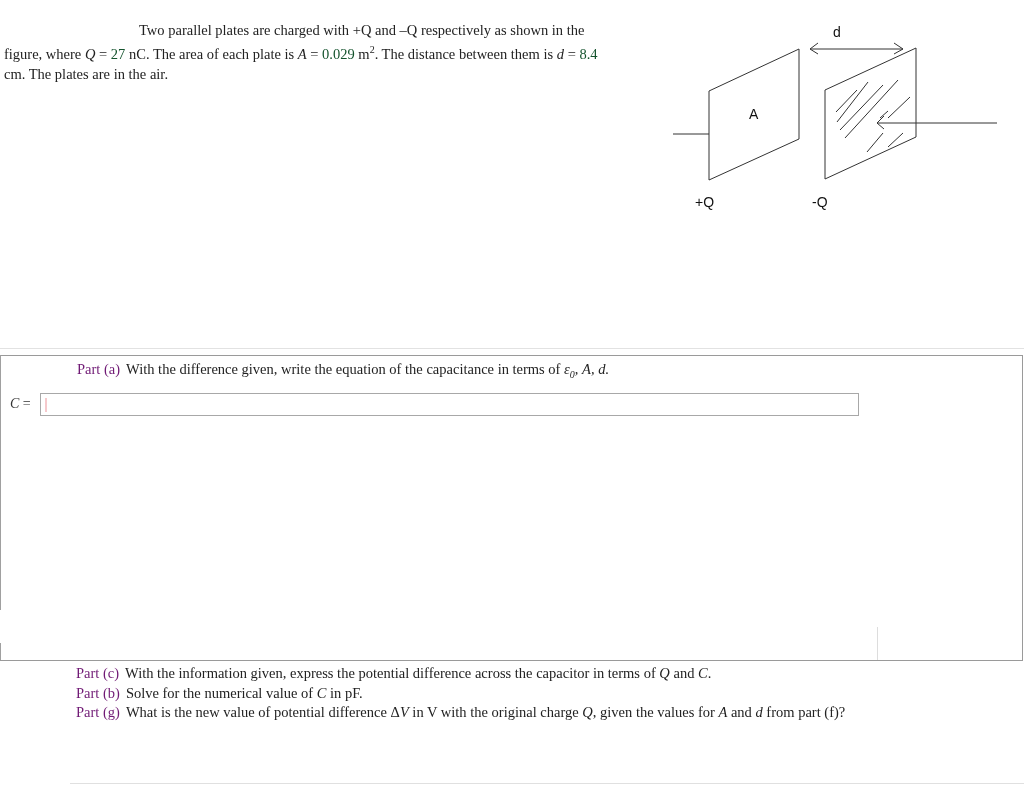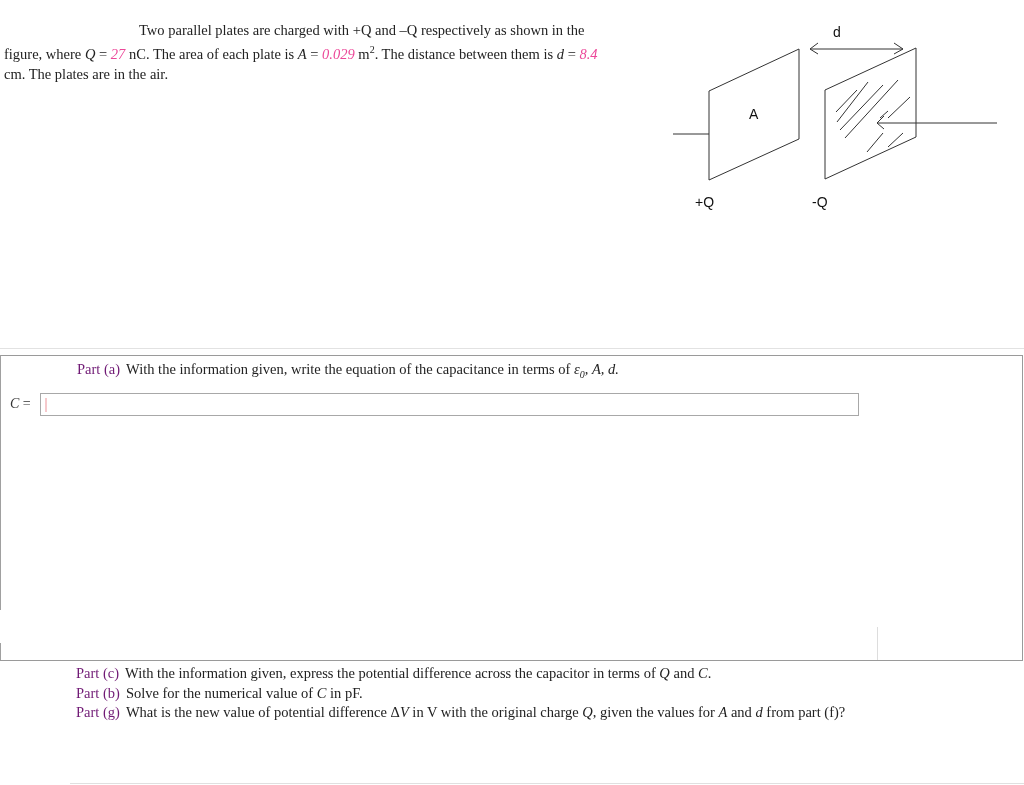--- a/index.html
+++ b/index.html
@@ -6,21 +6,21 @@
   body {
     width: 1024px; height: 785px; position: relative; overflow: hidden;
     font-family: "Liberation Serif", "DejaVu Serif", serif;
     color: #222222;
   }
   .problem {
     position: absolute; left: 4px; top: 0px; width: 650px;
     font-size: 14.5px; line-height: 20px; margin-top: 20px;
   }
   .problem .indent { display: inline-block; width: 135px; }
-  .val { color: #ec4899; font-style: italic; }
+  .val { color: #14532d; }
   .var { font-style: italic; }
   .figure { position: absolute; left: 660px; top: 10px; width: 364px; height: 210px; }
   .figure svg { position: absolute; left: 0; top: 0; }
   .fig-label {
     position: absolute; font-family: "Liberation Sans", "DejaVu Sans", sans-serif;
     font-size: 14px; color: #111111;
   }
   .sep-line { position: absolute; left: 0; top: 348px; width: 1024px; height: 1px; background: #e2e2e2; }
   .panel {
     position: absolute; left: 0; top: 355px; width: 1022px; height: 304px;
@@ -86,21 +86,21 @@
   <span class="fig-label" style="left:152px; top:184px;">-Q</span>
 </div>
 
 <div class="sep-line"></div>
 <div class="panel"></div>
 <div class="panel-left-a"></div>
 <div class="panel-left-b"></div>
 <div class="panel-inner-rule"></div>
 
 <div class="part-a">
-  <span class="part-label">Part (a)</span><span>With the information given, write the equation of the capacitance in terms of </span><span class="var">ε</span><sub style="font-size:10px;font-style:italic">0</sub><span class="var">, A, d.</span>
+  <span class="part-label">Part (a)</span><span>With the difference given, write the equation of the capacitance in terms of </span><span class="var">ε</span><sub style="font-size:10px;font-style:italic">0</sub><span class="var">, A, d.</span>
 </div>
 
 <div class="answer-row">
   <span class="answer-label"><span>C</span><span class="eq"> =</span></span>
   <div class="answer-input">
     <span class="caret"></span>
     <span></span>
   </div>
 </div>
 

